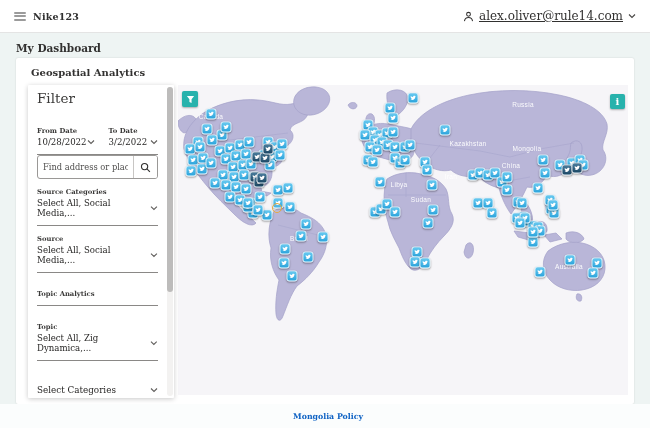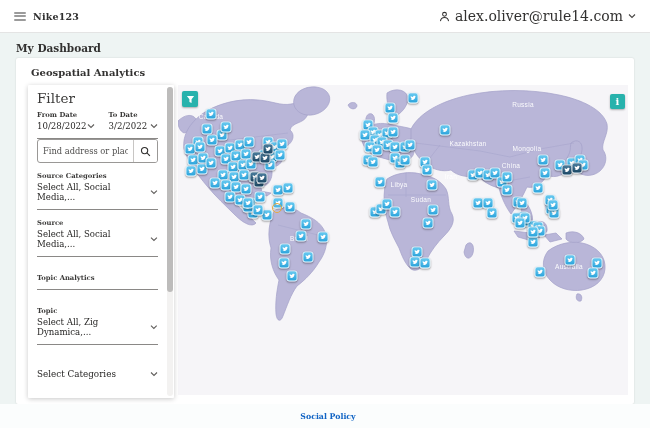--- a/index.html
+++ b/index.html
@@ -8,40 +8,40 @@
 
   
   .navbar { position:absolute; top:0; left:0; width:650px; height:33px; background:#ffffff;
             border-bottom:1px solid #e4e4e4; display:flex; align-items:center; justify-content:space-between;
             padding:0 14px; z-index:5; }
   .nav-left { display:flex; align-items:center; gap:7px; }
   .hamburger { width:12px; height:9px; display:flex; flex-direction:column; justify-content:space-between; cursor:pointer; }
   .hamburger span { display:block; height:2px; background:#9b9b9b; border-radius:1px; }
   .brand { font-size:9.5px; font-weight:700; color:#2f2f2f; letter-spacing:.2px; }
   .nav-right { display:flex; align-items:center; gap:5px; cursor:pointer; }
-  .nav-right .email { font-size:14px; color:#323130; }
+  .nav-right .email { font-size:12px; color:#323130;text-decoration:underline; }
   .icon-svg { display:block; }
 
   
   .page { position:absolute; top:33px; left:0; width:650px; height:371px; background:#eef4f3; }
   .breadcrumb { position:absolute; top:9px; left:16px; font-size:10.5px; font-weight:700; color:#323130; }
 
   .card { position:absolute; top:25px; left:16px; width:618px; height:346px; background:#ffffff;
           border-radius:2px; box-shadow:0 0 2px rgba(0,0,0,.14); }
   .card-title { position:absolute; top:9px; left:15px; font-size:10px; font-weight:700; color:#323130; }
 
   
   .panel { position:absolute; top:27px; left:12px; width:146px; height:313px; background:#ffffff;
            box-shadow:0 1px 5px rgba(0,0,0,.22); border-radius:1px; z-index:3; }
   .panel-content { padding:5px 16px 5px 9px; }
   .panel h2 { font-size:13.5px; font-weight:500; color:#3b3a39; }
   .panel .h-filter { margin-bottom:5px; }
   .panel .h-search { margin:11px 0 5px; }
   .date-row { display:flex; gap:14px; }
-  .date-col { flex:1; }
+  .date-col { flex:1;margin-top:16px; }
   .f-label { font-size:6.8px; color:#3b3a39; font-weight:600; margin-bottom:2px; display:block; }
   .f-value { display:flex; align-items:center; justify-content:space-between; font-size:8.6px; color:#201f1e; cursor:pointer; }
   .rule { border:none; border-bottom:1px solid #8a8886; margin-top:7px; }
 
   .searchbox { display:flex; height:24px; border:1px solid #9a9896; border-radius:3px; overflow:hidden; background:#fff; }
   .searchbox input { flex:1; border:none; outline:none; font-family:"DejaVu Serif",serif; font-size:8.3px;
                      color:#323130; padding:0 5px; min-width:0; background:transparent; }
   .searchbox input::placeholder { color:#4f4e4d; }
   .search-btn { width:24px; border-left:1px solid #c8c6c4; display:flex; align-items:center; justify-content:center;
                 background:#fff; cursor:pointer; }
@@ -975,14 +975,14 @@
         </svg>
       </div>
       <div class="map-btn info-btn">
         <span class="info-glyph">i</span>
       </div>
     </div>
   </div>
 </div>
 
 <footer class="footer">
-  <a>Social Policy</a>
+  <a>Mongolia Policy</a>
 </footer>
 
 </body></html>

